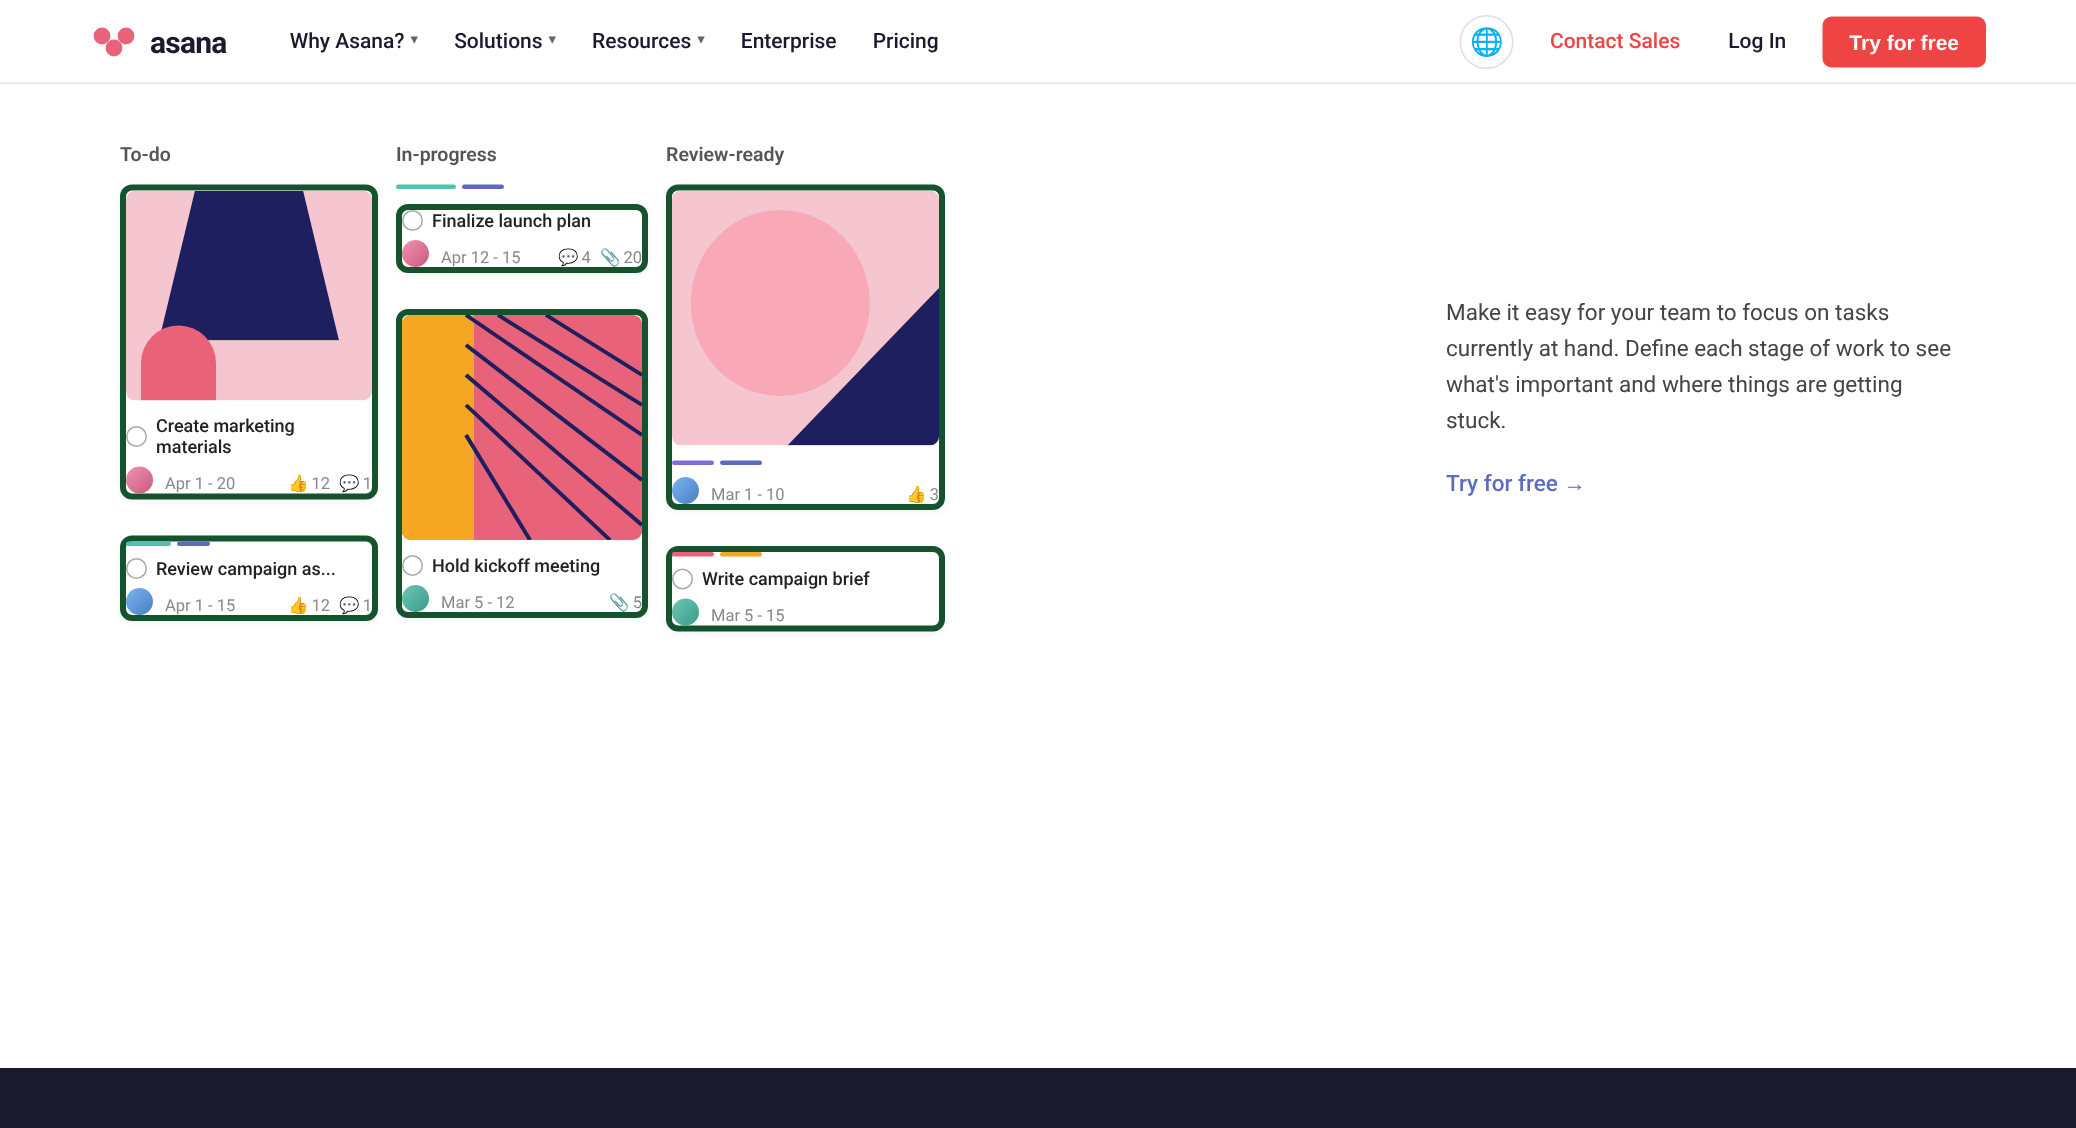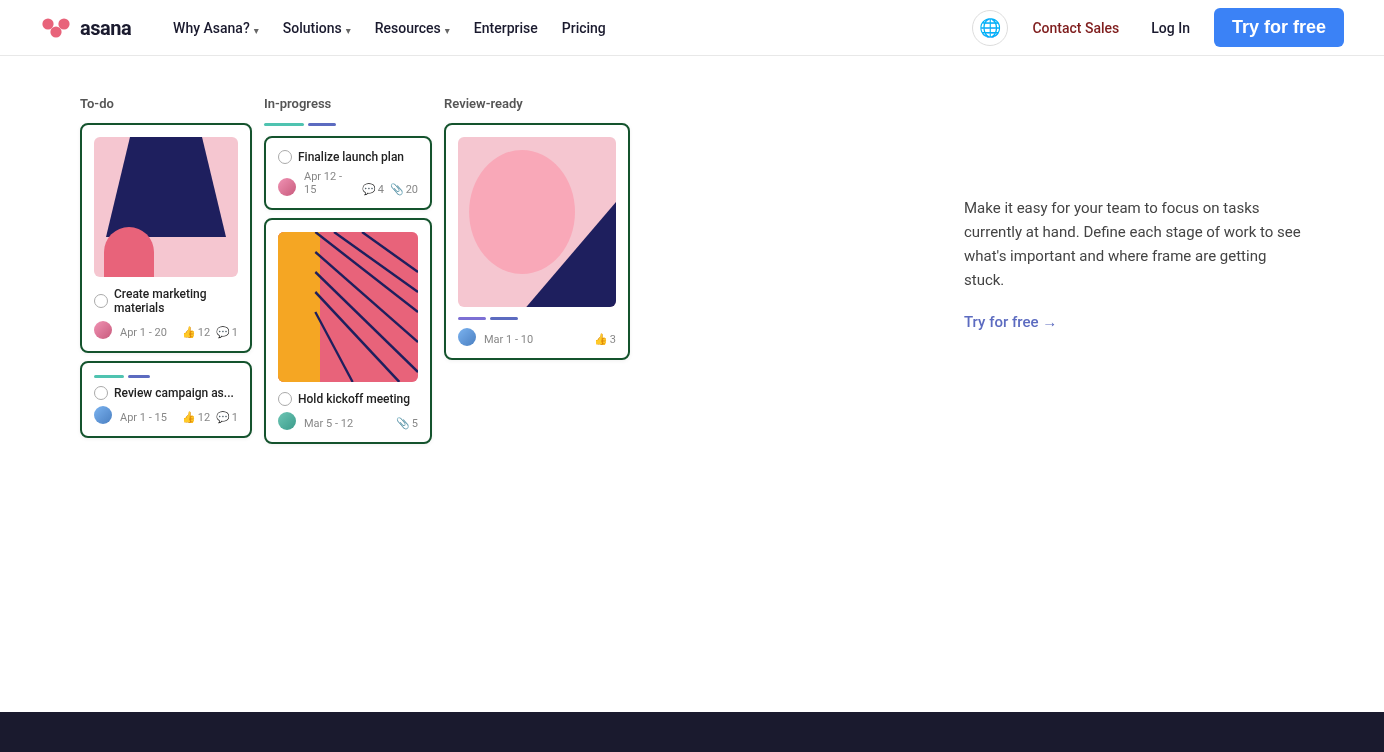--- a/index.html
+++ b/index.html
@@ -1,51 +1,51 @@
 <!DOCTYPE html>
 <html><head>
   <meta charset="utf-8">
   <style>
     * { margin: 0; padding: 0; box-sizing: border-box; }
     body { font-family: -apple-system, BlinkMacSystemFont, 'Segoe UI', Roboto, sans-serif; background: #fff; width: 1384px; min-height: 752px; overflow-x: hidden; }
 
     
     .navbar {
       display: flex; align-items: center; justify-content: space-between;
-      padding: 0 40px; height: 56px; border-bottom: 1px solid #e8e8e8;
+      padding: 0 60px; height: 56px; border-bottom: 1px solid #e8e8e8;
       background: #fff; position: relative; z-index: 10;
     }
     .navbar-left { display: flex; align-items: center; gap: 32px; }
     .logo { display: flex; align-items: center; gap: 8px; text-decoration: none; }
     .logo-icon { width: 32px; height: 32px; }
     .logo-text { font-size: 20px; font-weight: 700; color: #1a1a2e; letter-spacing: -0.5px; }
     .nav-links { display: flex; align-items: center; gap: 4px; }
     .nav-item {
-      display: flex; align-items: flex-end; gap: 4px;
+      display: flex; align-items: flex-start; gap: 4px;
       padding: 6px 10px; font-size: 14px; font-weight: 500; color: #1a1a2e;
       cursor: pointer; border-radius: 4px; text-decoration: none;
       white-space: nowrap;
     }
     .nav-chevron { font-size: 10px; color: #666; }
     .navbar-right { display: flex; align-items: center; gap: 16px; }
     .globe-btn {
       width: 36px; height: 36px; border-radius: 50%; border: 1px solid #ddd;
       display: flex; align-items: center; justify-content: center;
       cursor: pointer; background: #fff; font-size: 18px; color: #444;
     }
     .contact-sales {
-      font-size: 14px; font-weight: 500; color: #7f1d1d;
+      font-size: 14px; font-weight: 500; color: #ef4444;
       cursor: pointer; text-decoration: none; padding: 6px 8px;
     }
     .login-btn {
       font-size: 14px; font-weight: 500; color: #1a1a2e;
       cursor: pointer; text-decoration: none; padding: 6px 8px;
     }
     .try-free-btn {
-      background: #3b82f6; color: #fff; font-size: 18px; font-weight: 600;
+      background: #ef4444; color: #fff; font-size: 14px; font-weight: 600;
       padding: 9px 18px; border-radius: 6px; cursor: pointer; border: none;
       white-space: nowrap;
       text-align: right;
     }
 
     
     .main-content {
       display: flex; align-items: flex-start; padding: 40px 80px;
       gap: 60px;
     }
@@ -61,22 +61,22 @@
     }
 
     
     .todo-column {
       width: 172px;
     }
     .column-label {
       font-size: 13px; font-weight: 600; color: #555; margin-bottom: 12px;
     }
     .task-card {
-      background: #fff; border: 2px solid #14532d; border-radius: 8px;
-      padding: 12px; margin-bottom: 8px; box-shadow: 0 1px 4px rgba(0,0,0,0.06);
+      background: #fff; border: 4px solid #14532d; border-radius: 8px;
+      margin-bottom: 24px; box-shadow: 0 1px 4px rgba(0,0,0,0.06);
     }
     .card-image {
       width: 100%; height: 140px; border-radius: 6px; overflow: hidden; margin-bottom: 10px;
     }
     .card-image-art {
       width: 100%; height: 100%; background: #f5c6d0;
       display: flex; align-items: center; justify-content: center; position: relative; overflow: hidden;
     }
     
     .art1 { background: #f5c6d0; }
@@ -341,24 +341,39 @@
             <span class="meta-date">Mar 1 - 10</span>
             <div class="meta-icons">
               <div class="meta-icon-item">
                 <span>👍</span>
                 <span>3</span>
               </div>
             </div>
           </div>
         </div>
 
+        <div class="task-card">
+
+          <div class="color-bars">
+            <div class="bar" style="width:28px;background:#e8637a;"></div>
+            <div class="bar" style="width:28px;background:#f5a623;"></div>
+          </div>
+          <div class="task-title-row">
+            <div class="task-check"></div>
+            <span class="task-title">Write campaign brief</span>
+          </div>
+          <div class="task-meta">
+            <div class="avatar-small avatar-teal"></div>
+            <span class="meta-date">Mar 5 - 15</span>
+          </div>
+        </div>
       </div>
 
     </div>
   </div>
 
   <div class="boards-description">
-    <p class="boards-body">Make it easy for your team to focus on tasks currently at hand. Define each stage of work to see what's important and where frame are getting stuck.</p>
+    <p class="boards-body">Make it easy for your team to focus on tasks currently at hand. Define each stage of work to see what's important and where things are getting stuck.</p>
     <a class="try-free-link" href="#">Try for free →</a>
   </div>
 </div>
 
 <div class="footer"></div>
 
 </body></html>

